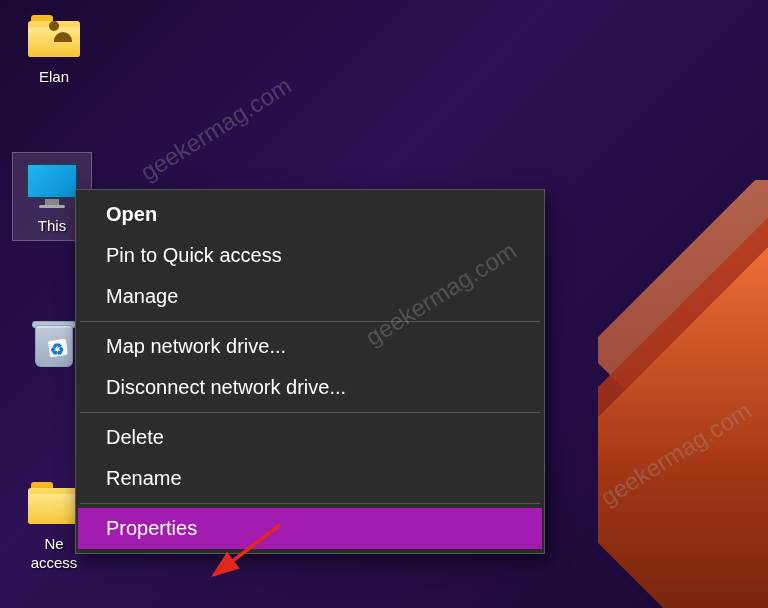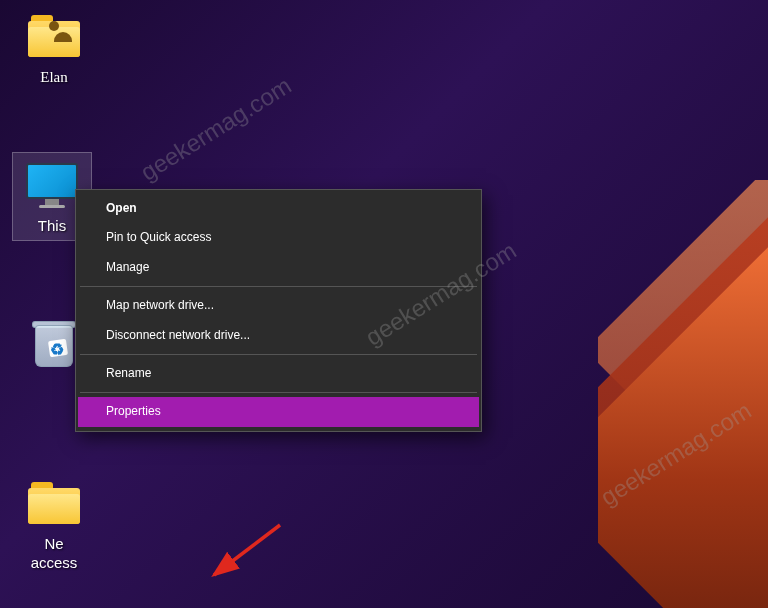--- a/index.html
+++ b/index.html
@@ -67,21 +67,21 @@
       color: #fff;
       font-size: 15px;
       text-shadow: 1px 1px 2px rgba(0,0,0,0.8);
       line-height: 1.25;
     }
     .desktop-icon.selected {
       background: rgba(255,255,255,0.12);
       border: 1px solid rgba(255,255,255,0.25);
       padding: 4px 2px;
     }
-    .icon-elan { left: 14px; top: 8px; font-family: Liberation Serif, serif; }
+    .icon-elan { left: 14px; top: 8px; }
     .icon-thispc { left: 12px; top: 152px; }
     .icon-recycle { left: 14px; top: 316px; }
     .icon-newfolder { left: 14px; top: 475px; }
     
     .folder-shape {
       width: 52px;
       height: 42px;
       position: relative;
     }
     .folder-back {
@@ -204,26 +204,26 @@
       font-size: 16px;
       top: 14px;
       left: 14px;
       font-weight: bold;
     }
     
     .context-menu {
       position: absolute;
       left: 75px;
       top: 189px;
-      width: 407px;
+      width: 470px;
       background: #2c2c2c;
       border: 1px solid #555;
       box-shadow: 4px 6px 18px rgba(0,0,0,0.6);
       padding: 4px 2px;
-      font-size: 12px;
+      font-size: 20px;
       color: #fff;
     }
     .menu-item {
       padding: 6px 16px 6px 28px;
       cursor: pointer;
       line-height: 1.45;
     }
     .menu-item.bold {
       font-weight: 600;
     }
@@ -314,20 +314,21 @@
 </div>
 
 <div class="context-menu">
   <div class="menu-item bold">Open</div>
   <div class="menu-item">Pin to Quick access</div>
   <div class="menu-item">Manage</div>
   <div class="menu-sep"></div>
   <div class="menu-item">Map network drive...</div>
   <div class="menu-item">Disconnect network drive...</div>
   <div class="menu-sep"></div>
+  <div class="menu-item">Delete</div>
   <div class="menu-item">Rename</div>
   <div class="menu-sep"></div>
   <div class="menu-item highlighted">Properties</div>
 </div>
 
 <svg class="arrow-annot" width="90" height="70">
   <defs>
     <marker id="ah" markerWidth="10" markerHeight="10" refX="7" refY="3" orient="auto">
       <path d="M0,0 L8,3 L0,6 Z" fill="#e0281e"></path>
     </marker>

